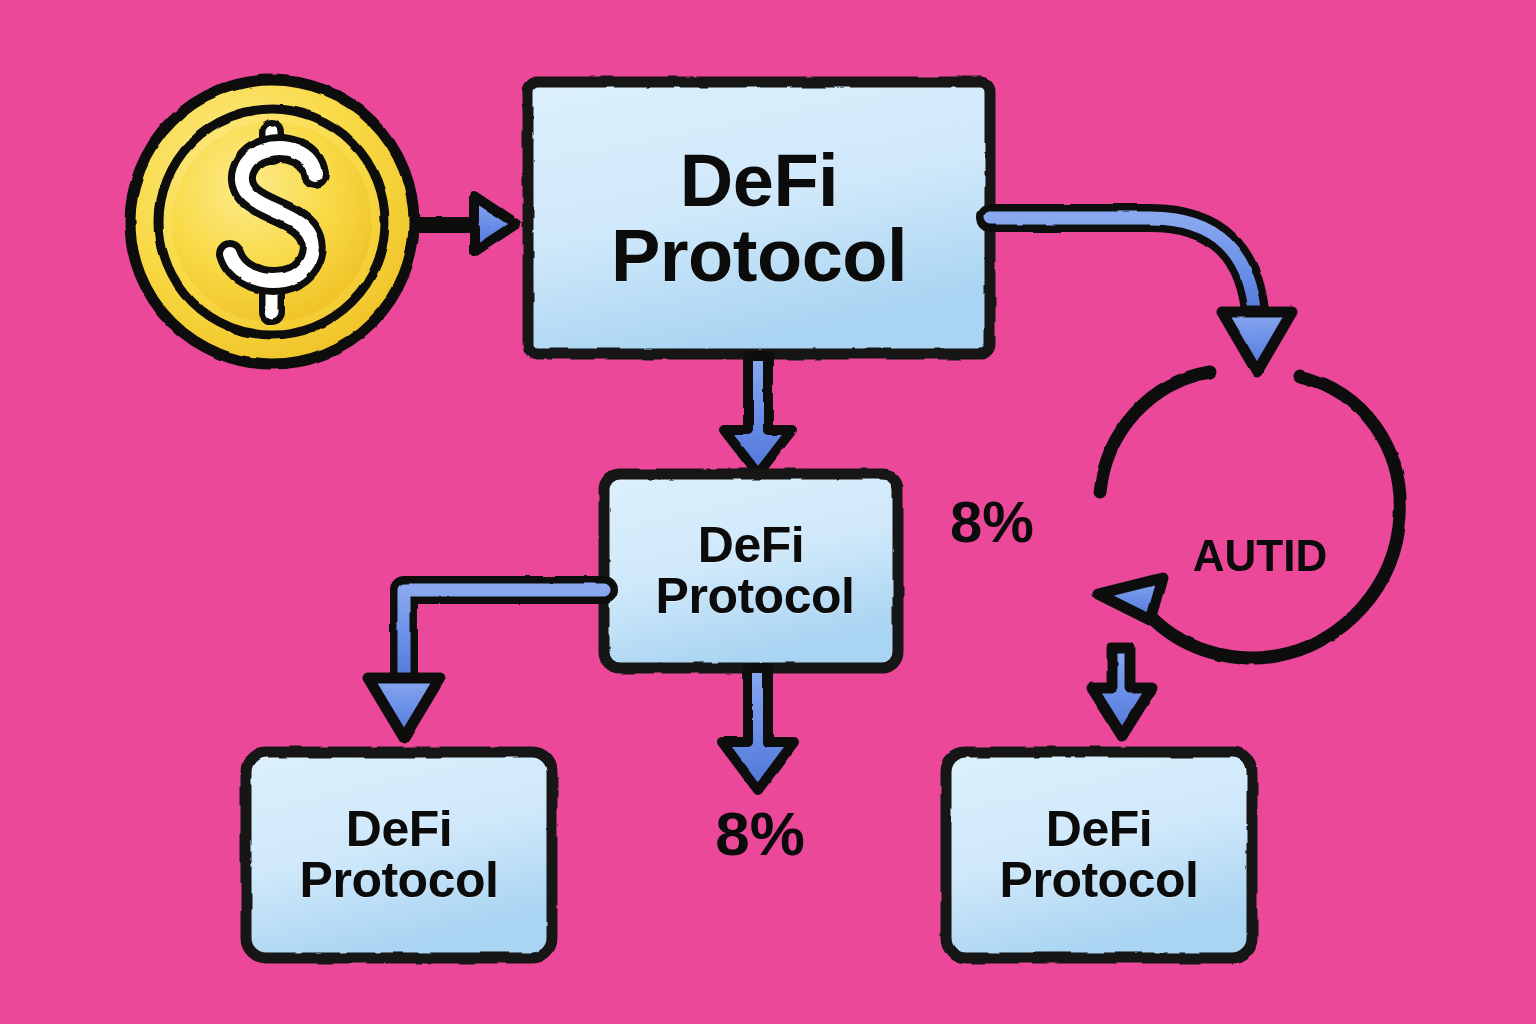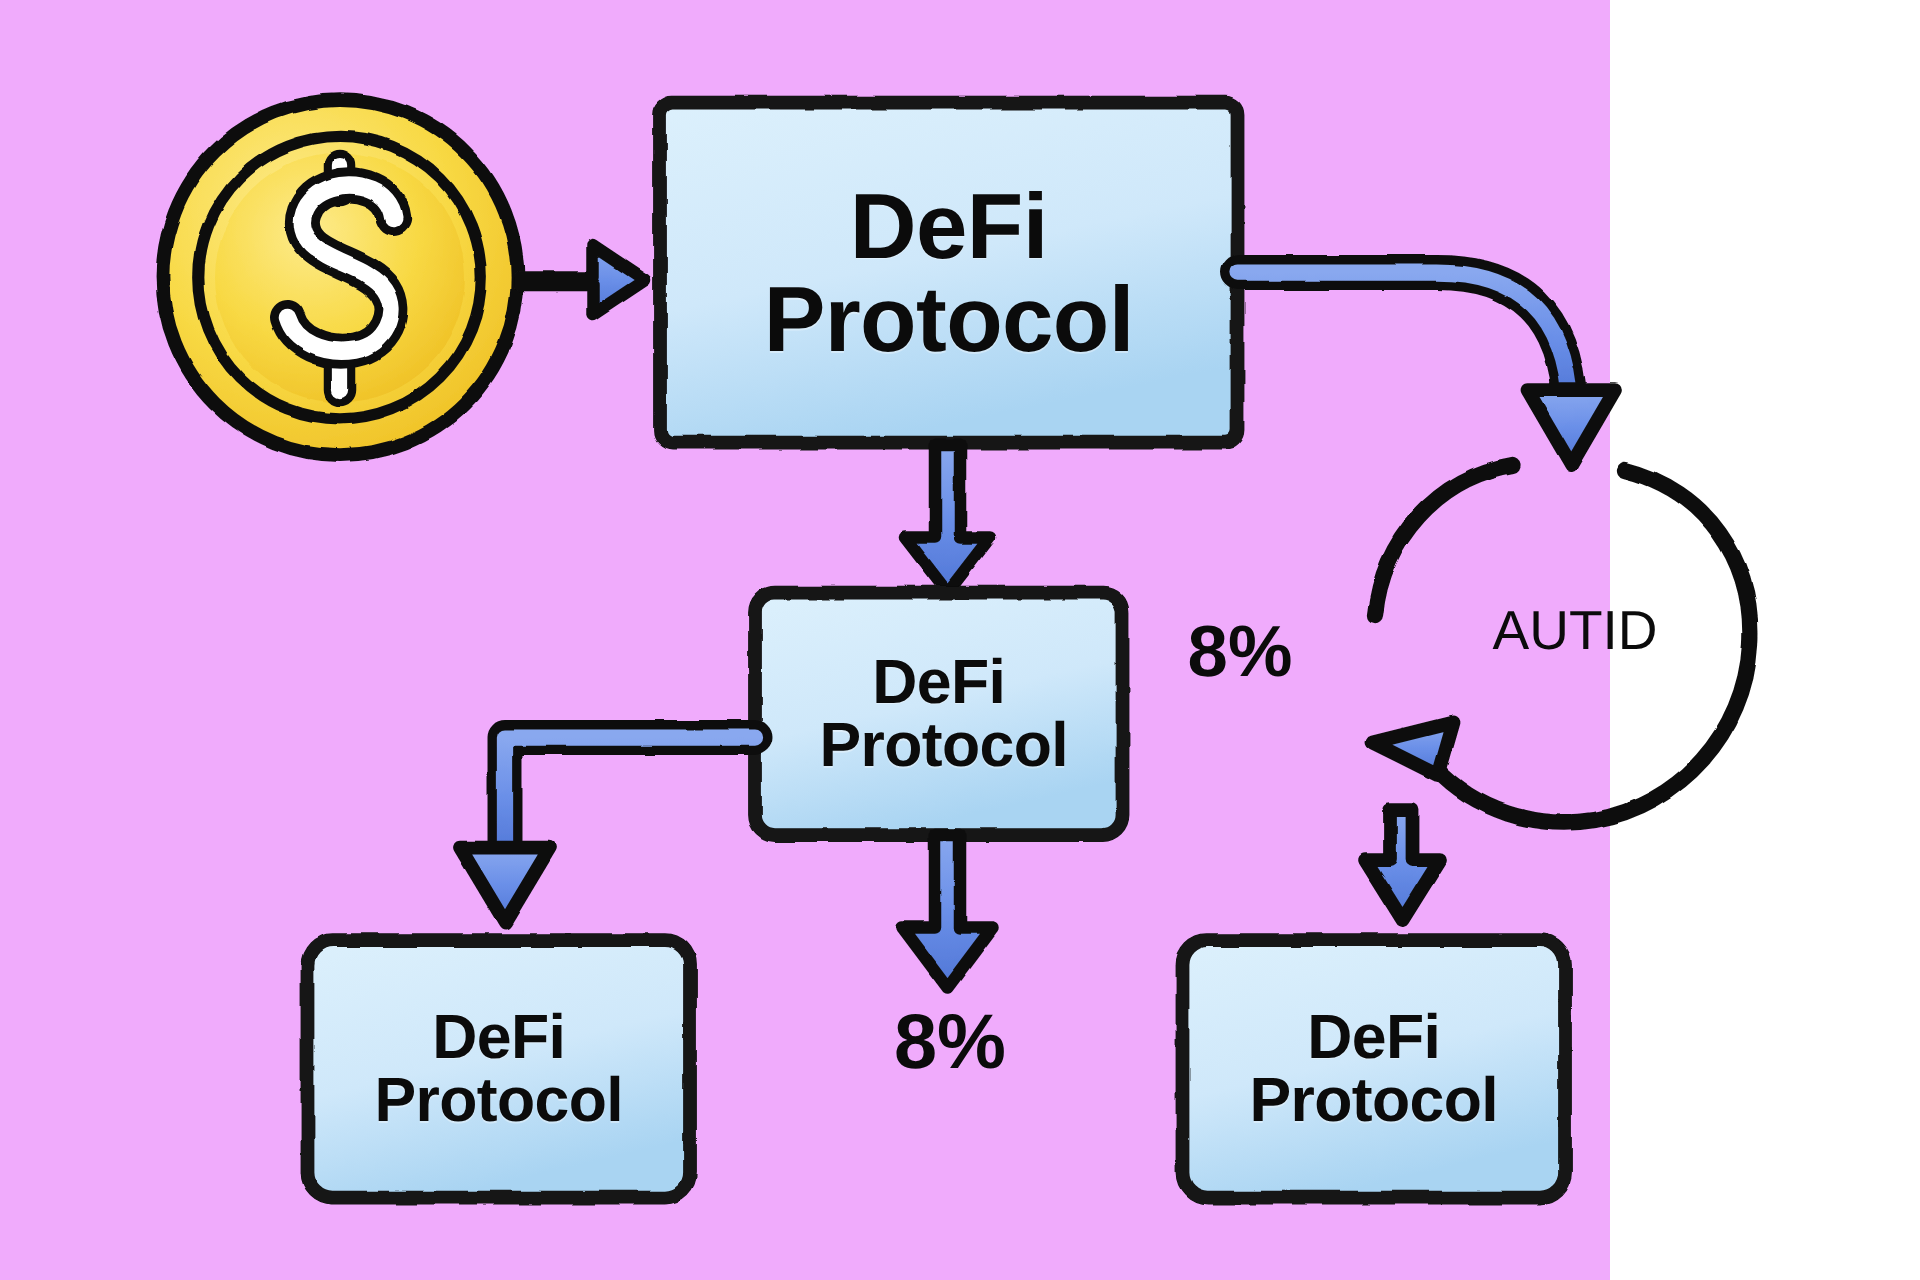--- a/index.html
+++ b/index.html
@@ -4,22 +4,22 @@
 <style>
   * { margin:0; padding:0; box-sizing:border-box; }
   html, body {
     width:1536px; height:1024px;
     background:#ffffff;
     font-family:"Liberation Sans", sans-serif;
     overflow:hidden;
   }
   #stage {
     position:relative;
-    width:1288px; height:1024px;
-    background:#f0abfc;
+    width:1536px; height:1024px;
+    background:#ec4899;
   }
   #art { position:absolute; inset:0; width:1536px; height:1024px; }
 
   
   .node-label {
     position:absolute;
     display:flex;
     flex-direction:column;
     align-items:center;
     justify-content:center;
@@ -40,23 +40,23 @@
     font-weight:700;
     letter-spacing:0px;
     white-space:nowrap;
     text-align:center;
   }
   .loop-text {
     position:absolute;
     display:flex;
     flex-direction:column;
     align-items:center;
-    justify-content:center;
+    justify-content:flex-end;
     color:#0b0b0b;
-    font-weight:400;
+    font-weight:700;
     line-height:1.1;
     text-align:center;
     white-space:nowrap;
   }
 </style>
 </head>
 <body>
 
 <div id="stage">
 

